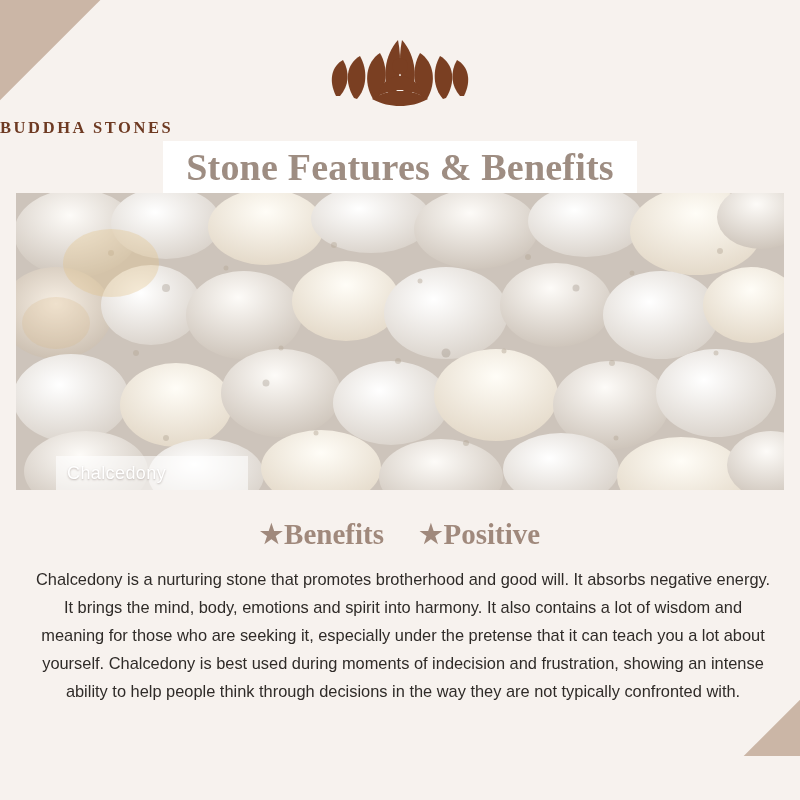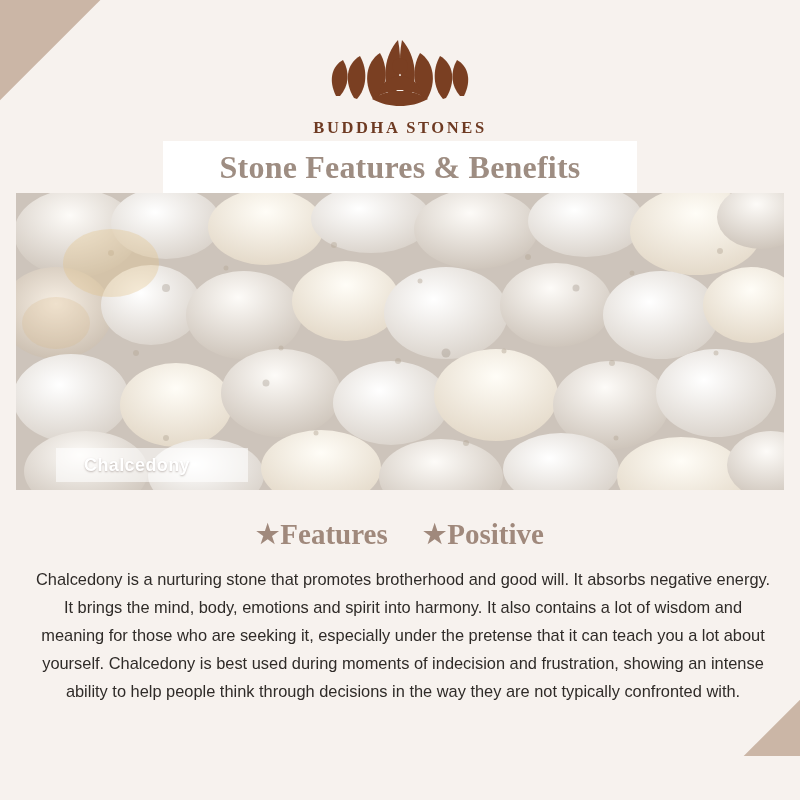--- a/index.html
+++ b/index.html
@@ -40,21 +40,21 @@
     right: -112px;
     transform: rotate(45deg);
   }
 
   
   .logo-block {
     position: absolute;
     top: 22px;
     left: 0;
     width: 800px;
-    text-align: center;
+    text-align: left;
   }
   .logo-mark {
     display: block;
     margin: 0 auto;
   }
   .logo-text {
     margin-top: 4px;
     font-size: 16.5px;
     letter-spacing: 2.6px;
     color: #6e3a22;
@@ -70,50 +70,49 @@
     width: 474px;
     height: 52px;
     background: #ffffff;
     display: flex;
     align-items: center;
     justify-content: center;
   }
   .title-banner span {
     font-family: "Liberation Serif", serif;
     font-weight: bold;
-    font-size: 32px;
+    font-size: 38px;
     color: #9e8d82;
     letter-spacing: 0.2px;
   }
 
   
   .hero {
     position: absolute;
     top: 193px;
     left: 16px;
     width: 768px;
     height: 297px;
     overflow: hidden;
     background: #c9bfb6;
   }
   .hero-svg { display: block; }
 
   .caption {
     position: absolute;
     left: 40px;
-    bottom: 8px;
+    bottom: 0;
     min-width: 192px;
     height: 34px;
     background: rgba(255,255,255,0.58);
     display: flex;
     align-items: center;
-    padding-left: 28px;
+    padding-left: 11px;
     padding-right: 26px;
     box-sizing: border-box;
-    font-weight: bold;
   }
   .caption span {
     font-size: 18px;
     color: #ffffff;
     letter-spacing: 0.4px;
     text-shadow: 0 1px 2px rgba(90,70,60,0.35);
   }
 
   
   .keywords {
@@ -286,21 +285,21 @@
       </g>
     </svg>
 
     <div class="caption">
       <span>Chalcedony</span>
     </div>
   </div>
 
   <div class="keywords">
     <span class="keyword">
-      <span class="star">★</span><span>Features</span>
+      <span class="star">★</span><span>Benefits</span>
     </span>
     <span class="keyword">
       <span class="star">★</span><span>Positive</span>
     </span>
   </div>
 
   <div class="body-copy">Chalcedony is a nurturing stone that promotes brotherhood and good will. It absorbs negative energy. It brings the mind, body, emotions and spirit into harmony.  It also contains a lot of wisdom and meaning for those who are seeking it, especially under the pretense that it can teach you a lot about yourself. Chalcedony is best used during moments of indecision and frustration, showing an intense ability to help people think through decisions in the way they are not typically confronted with.</div>
 
   <div class="bottom-strip"></div>
 </div>

